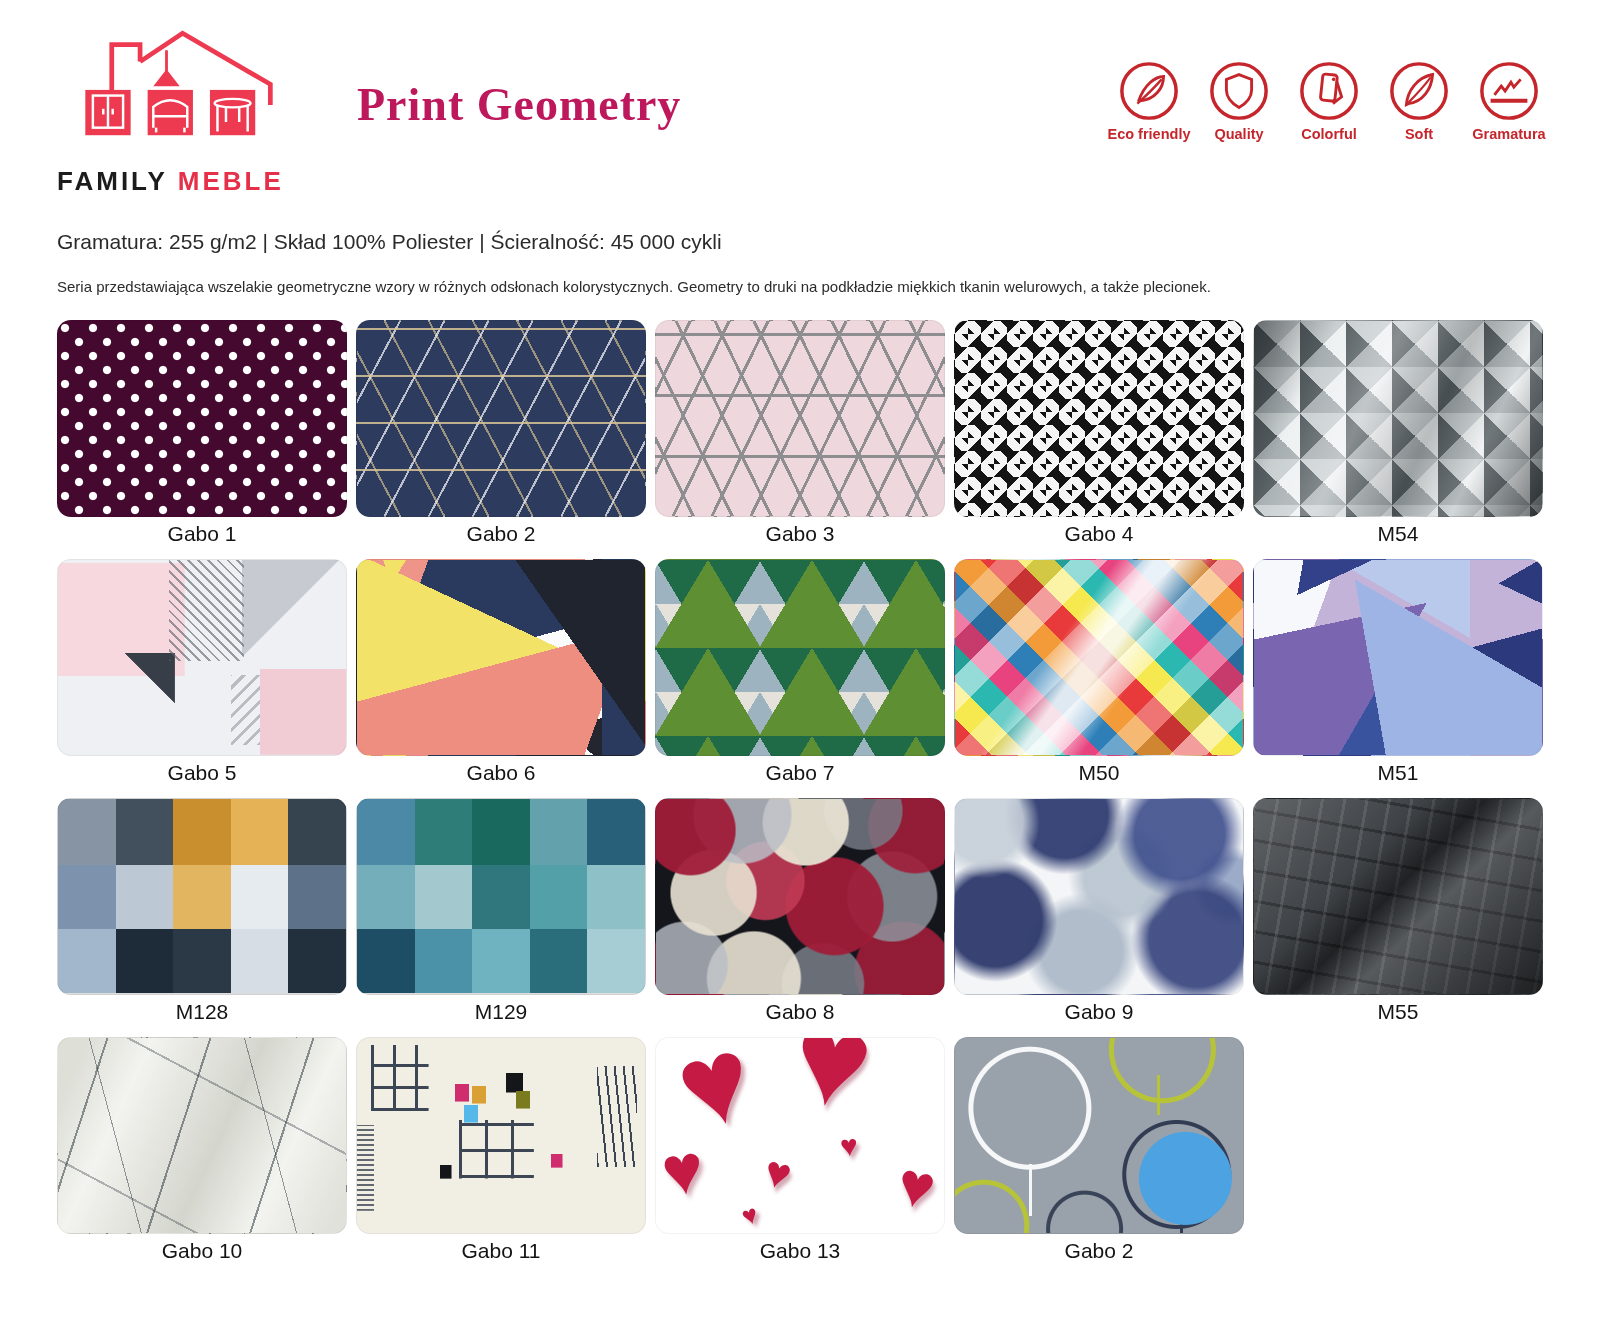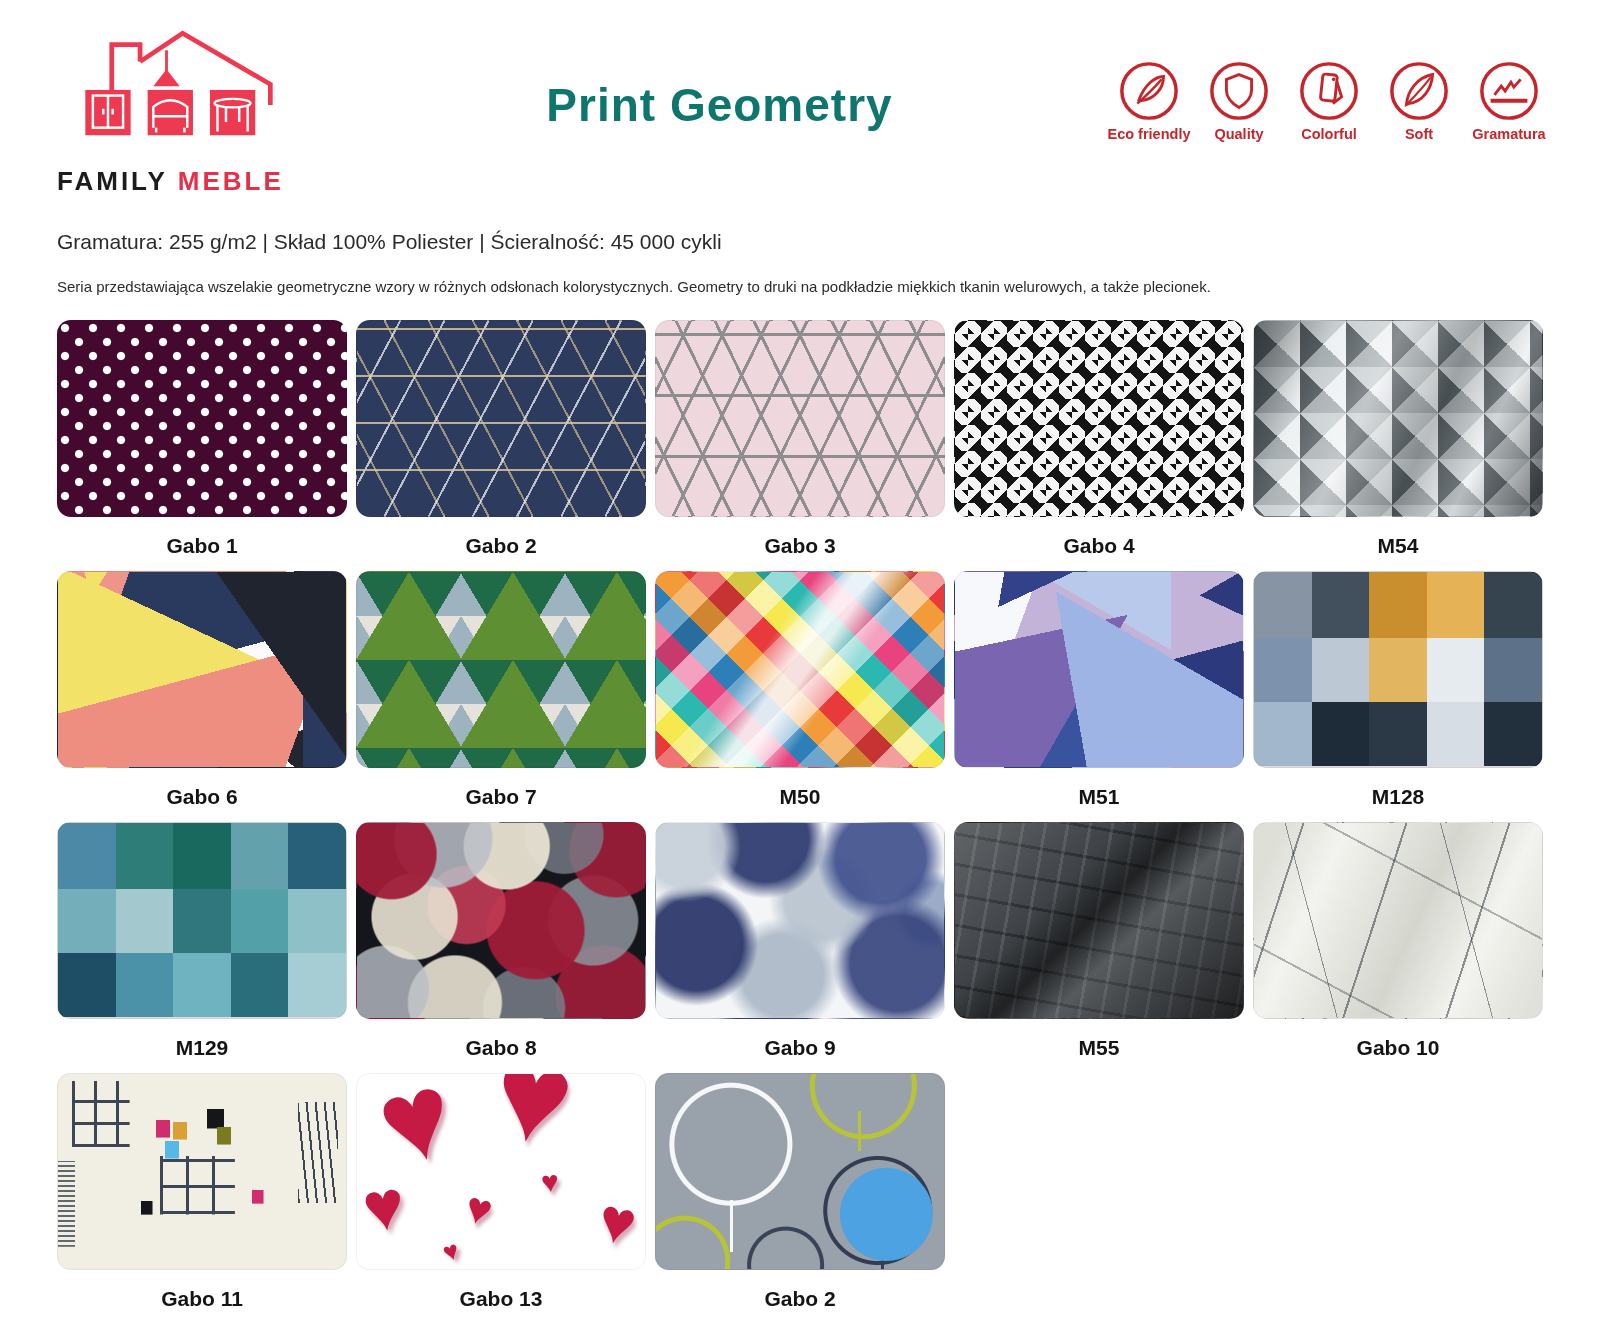--- a/index.html
+++ b/index.html
@@ -9,23 +9,23 @@
     font-family:"Liberation Sans", sans-serif; color:#222;
   }
 
   
   .header { display:flex; align-items:flex-start; padding:16px 48px 0 57px; height:200px; }
   .logo-block { flex:0 0 300px; }
   .logo-art { display:block; }
   .logo-text { font-size:26px; font-weight:800; letter-spacing:3px; margin-top:22px; color:#1c1c1c; }
   .logo-text .red { color:#e63049; }
   .page-title {
-    flex:1; text-align:center; padding-top:62px;
-    font-family:Liberation Sans, sans-serif;
-    font-size:46px; font-weight:600; color:#0f766e; letter-spacing:1px;
+    flex:1; text-align:left; padding-top:62px;
+    font-family:Liberation Serif, serif;
+    font-size:46px; font-weight:600; color:#be185d; letter-spacing:1px;
   }
   .features { flex:0 0 470px; display:flex; justify-content:flex-end; gap:4px; padding-top:44px; }
   .feature { width:86px; text-align:center; color:#c5262c; }
   .feature svg { display:block; margin:0 auto; }
   .feature-label { font-size:14.5px; font-weight:700; margin-top:4px; white-space:nowrap; }
 
   
   .info { padding:30px 57px 0 57px; }
   .specs { font-size:21px; color:#2b2b2b; margin-bottom:22px; }
   .description { font-size:15px; color:#2b2b2b; line-height:1.45; max-width:1486px; }
@@ -34,21 +34,21 @@
   .grid {
     margin:22px 57px 0 57px;
     display:grid; grid-template-columns:repeat(5,1fr);
     column-gap:9px; row-gap:2px;
   }
   .cell { text-align:center; }
   .swatch {
     height:197px; border-radius:14px; border:1px solid rgba(0,0,0,.05);
     background-color:#ddd; position:relative; overflow:hidden;
   }
-  .caption { font-size:21px; font-weight:700; color:#141414; margin:17px 0 11px 0; }
+  .caption { font-size:21px; font-weight:400; color:#141414; margin:5px 0 11px 0; }
 
   
   .p-gabo1{
     background-color:#45082f;
     background-image:
       radial-gradient(circle,#fff 3.6px,transparent 4.6px),
       radial-gradient(circle,#fff 3.6px,transparent 4.6px);
     background-size:28px 28px,28px 28px;
     background-position:7px 7px,21px 21px;
   }
@@ -373,20 +373,24 @@
   <figure class="cell">
     <div class="swatch p-gabo4"></div>
     <figcaption class="caption">Gabo 4</figcaption>
   </figure>
   <figure class="cell">
     <div class="swatch p-m54"></div>
     <figcaption class="caption">M54</figcaption>
   </figure>
 
   <figure class="cell">
+    <div class="swatch p-gabo5"></div>
+    <figcaption class="caption">Gabo 5</figcaption>
+  </figure>
+  <figure class="cell">
     <div class="swatch p-gabo6"></div>
     <figcaption class="caption">Gabo 6</figcaption>
   </figure>
   <figure class="cell">
     <div class="swatch p-gabo7"></div>
     <figcaption class="caption">Gabo 7</figcaption>
   </figure>
   <figure class="cell">
     <div class="swatch p-m50"></div>
     <figcaption class="caption">M50</figcaption>

